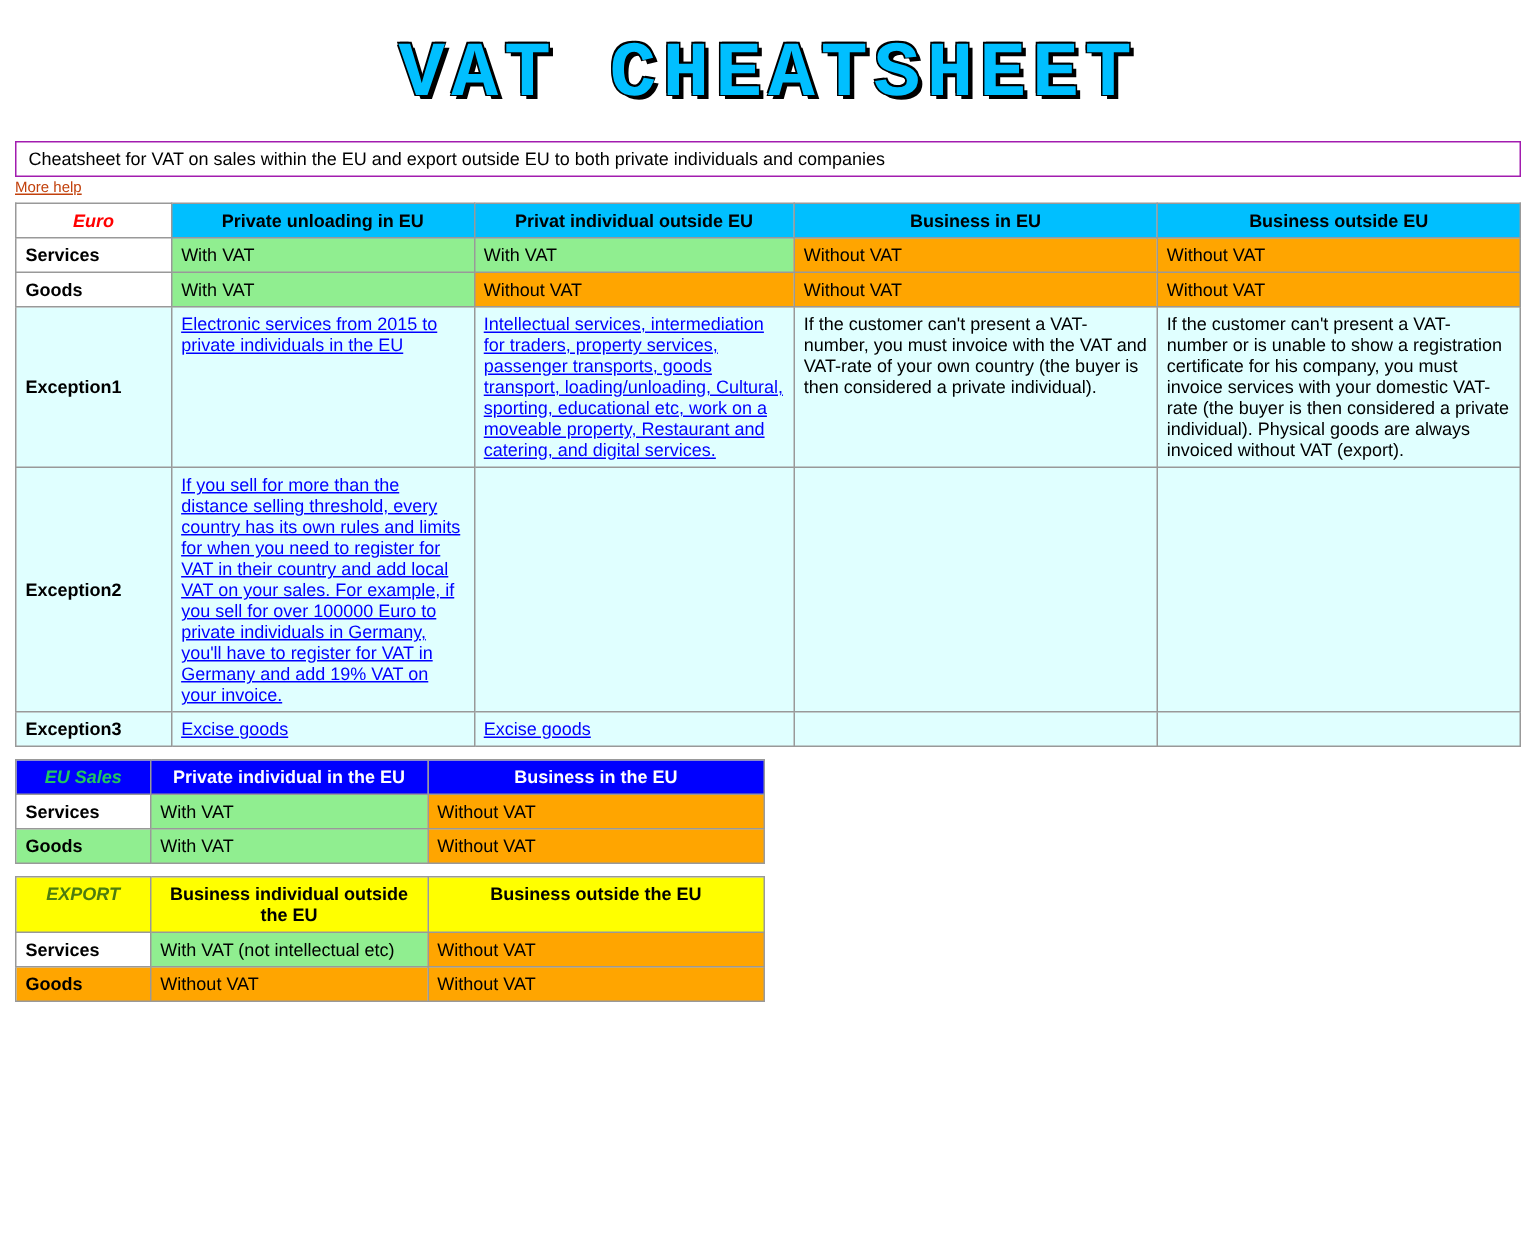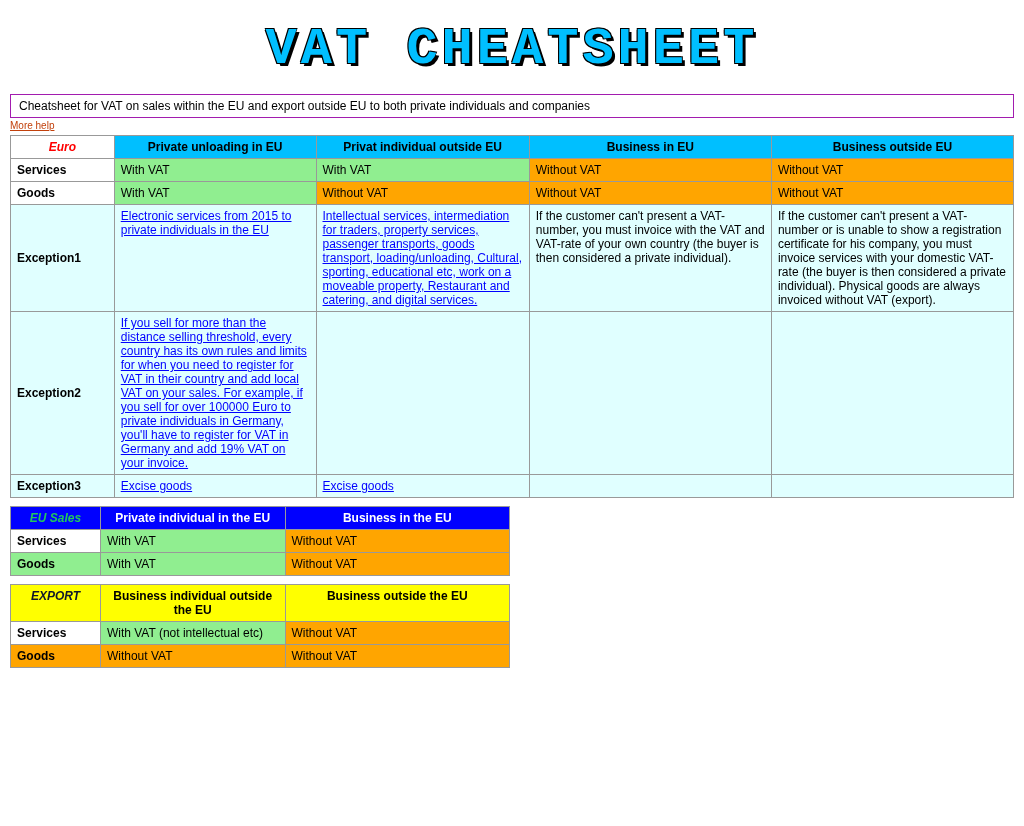--- a/index.html
+++ b/index.html
@@ -310,21 +310,21 @@
   <div style="height:8px;"></div>
 
   <table class="main-table" style="width:500px;">
     <colgroup>
       <col style="width:90px;">
       <col style="width:185px;">
       <col style="width:225px;">
     </colgroup>
     <tbody>
         <tr class="export-header-row">
-      <th style="color:#0f172a;font-style:italic;background:#FFFF00;">EXPORT</th>
+      <th style="color:#4d7c0f;font-style:italic;background:#FFFF00;">EXPORT</th>
       <th style="background:#FFFF00;font-weight:bold;">Business individual outside the EU</th>
       <th style="background:#FFFF00;font-weight:bold;">Business outside the EU</th>
     </tr>
     <tr class="export-services-row">
       <td style="font-weight:bold;">Services</td>
       <td style="background:#90EE90;">With VAT (not intellectual etc)</td>
       <td style="background:#FFA500;">Without VAT</td>
     </tr>
     <tr class="export-goods-row">
       <td style="font-weight:bold;background:#FFA500;">Goods</td>

